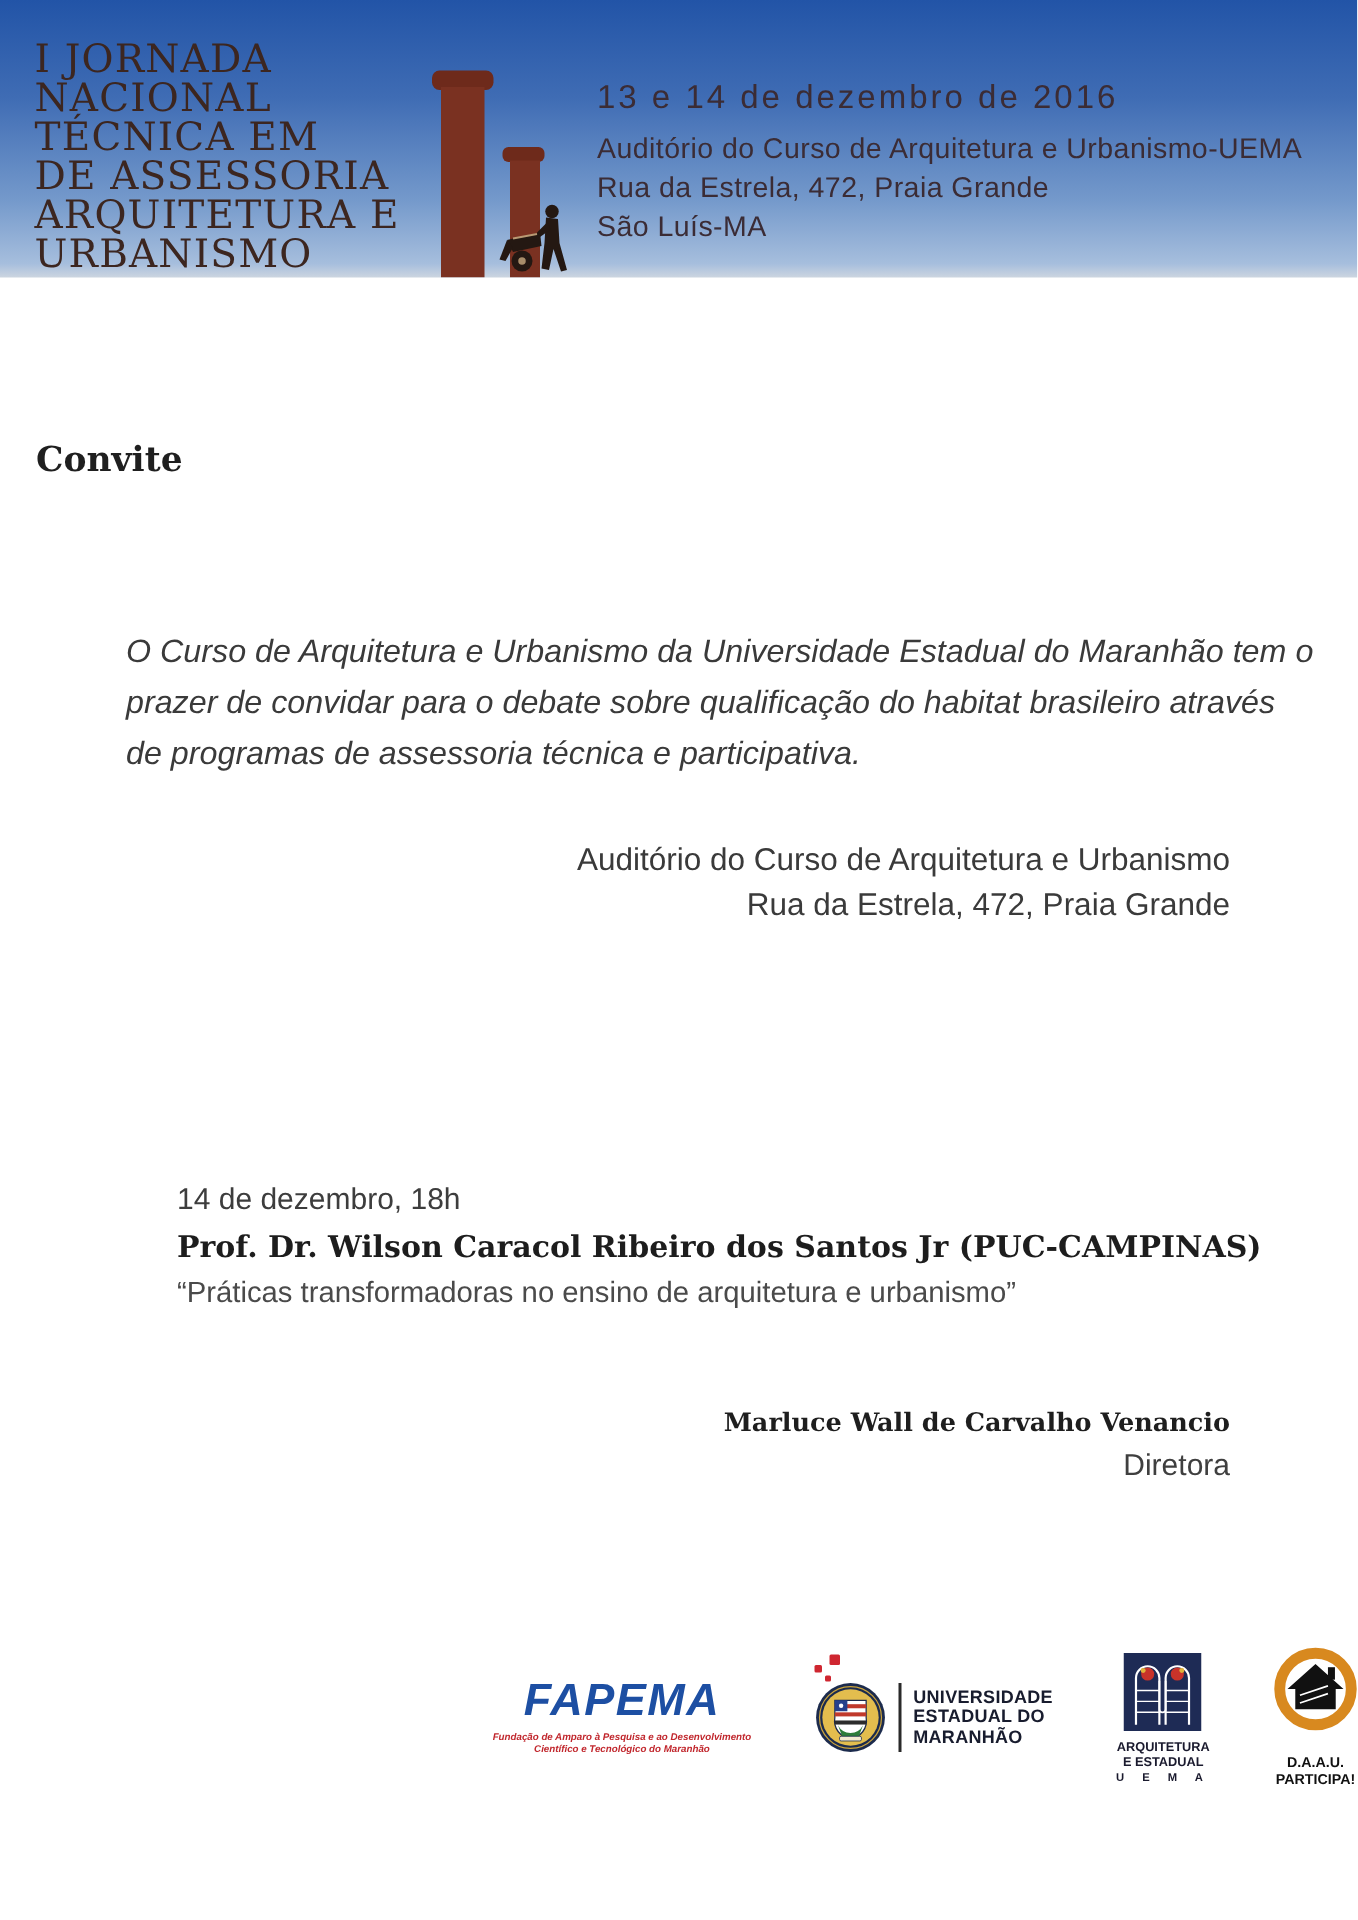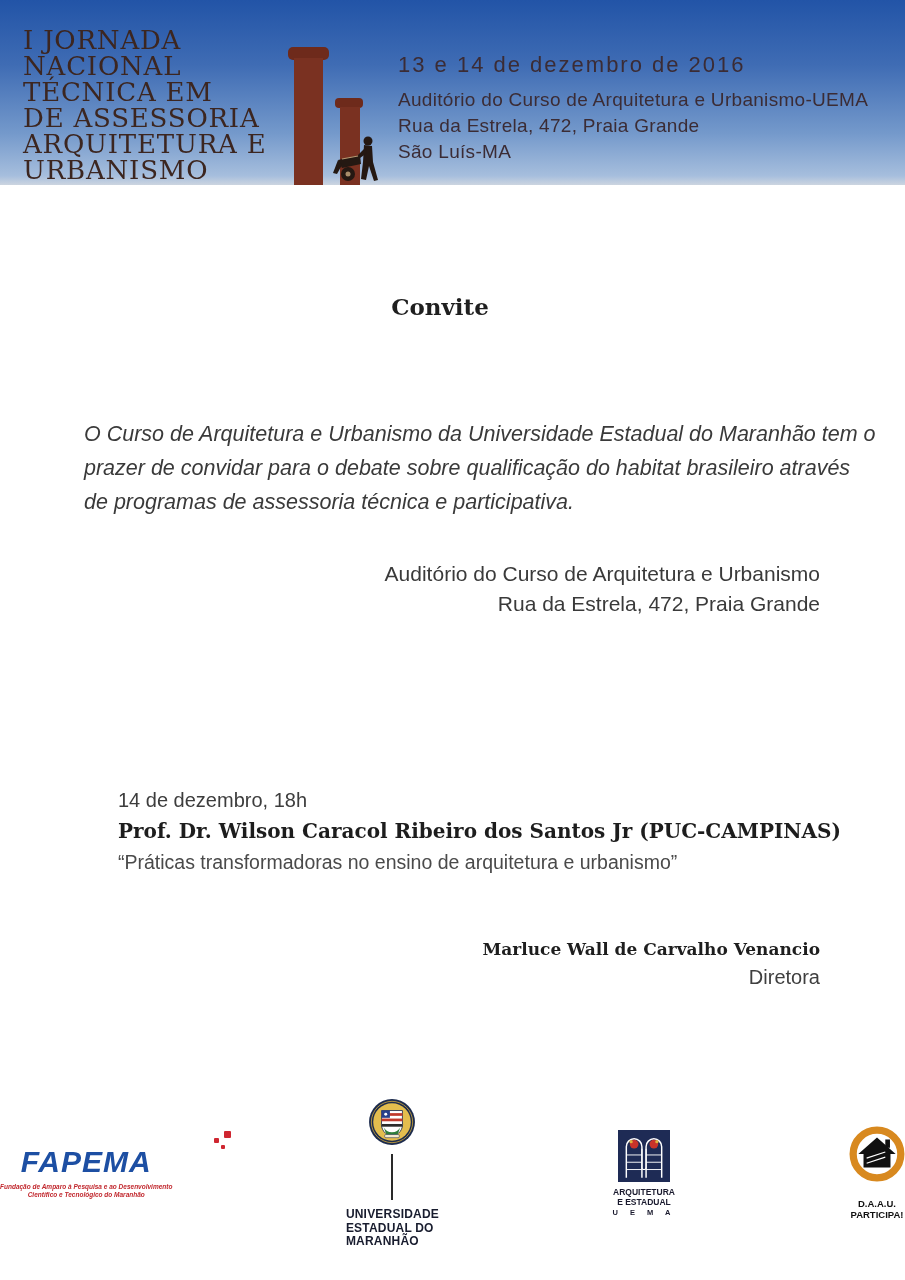--- a/index.html
+++ b/index.html
@@ -53,25 +53,25 @@
     line-height: 26px;
     font-weight: 300;
     letter-spacing: 0.3px;
   }
 
   
   .convite-heading {
     position: absolute;
     left: 0; top: 293px;
     width: 880px;
-    text-align: center;
     font-family: "DejaVu Serif", serif;
     font-weight: bold;
     font-size: 23px;
     color: #1f1f1f;
+    padding-left: 24px;
   }
   .intro-paragraph {
     position: absolute;
     left: 84px; top: 417px;
     width: 792px;
     font-style: italic;
     font-weight: 300;
     font-size: 21.5px;
     line-height: 34px;
     color: #3a3a3a;
@@ -123,21 +123,21 @@
     font-size: 20px;
     color: #3f3f3f;
   }
 
   
   .logos-row {
     position: absolute;
     left: 0; top: 1098px;
     width: 905px;
     display: flex;
-    justify-content: space-between;
+    justify-content: flex-end;
     align-items: center;
     gap: 42px;
   }
   .logo { display: flex; flex-direction: column; align-items: center; }
 
   
   .fapema-word {
     position: relative;
     font-weight: bold;
     font-style: italic;
@@ -154,21 +154,21 @@
     margin-top: 6px;
     text-align: center;
     font-weight: bold;
     font-style: italic;
     font-size: 6.5px;
     line-height: 8.5px;
     color: #c1272d;
   }
 
   
-  .uema-logo { flex-direction: column; gap: 8px; align-items: center; }
+  .uema-logo { flex-direction: row; gap: 8px; align-items: center; }
   .uema-divider { width: 2px; height: 46px; background: #2a2a2a; }
   .uema-text {
     font-weight: bold;
     font-size: 12px;
     line-height: 13.5px;
     letter-spacing: 0.2px;
     color: #181c2e;
     font-family: "Liberation Sans", sans-serif;
   }
 

